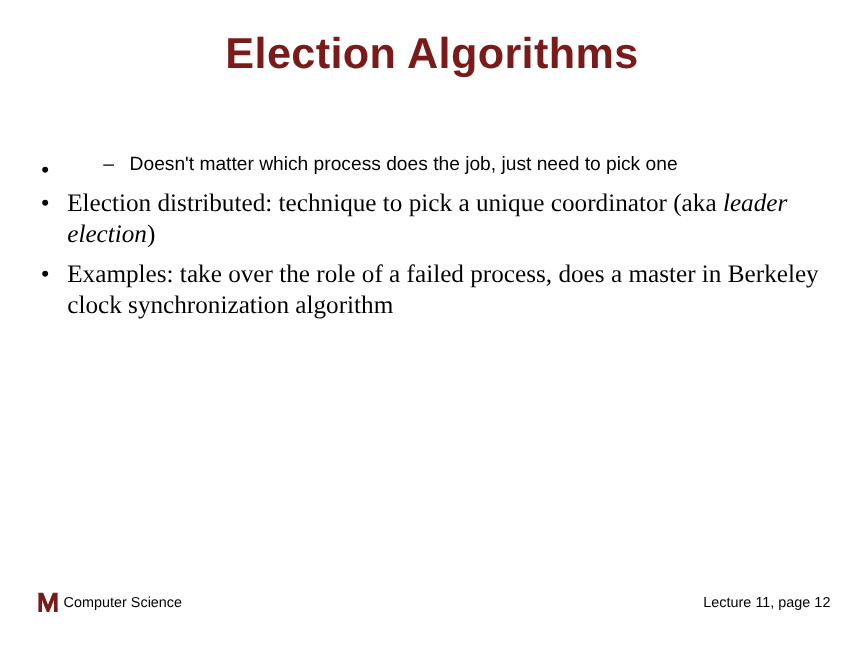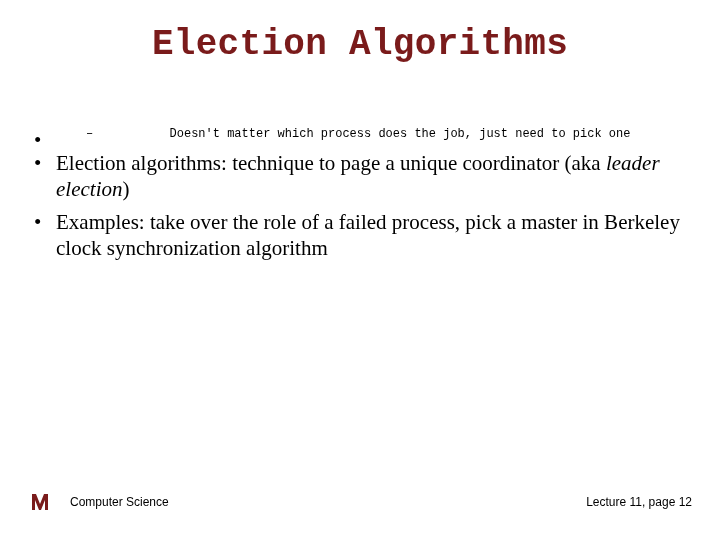--- a/index.html
+++ b/index.html
@@ -1,52 +1,52 @@
 <!DOCTYPE html>
 <html><head>
 <meta charset="utf-8">
 <style>
   * { margin: 0; padding: 0; box-sizing: border-box; }
   html, body { width: 720px; height: 540px; background: #fff; font-family: Georgia, 'Times New Roman', serif; color: #000; overflow: hidden; }
   .slide { position: relative; width: 720px; height: 540px; padding: 18px 28px 0 28px; }
-  .title { font-family: Liberation Mono, monospace; font-size: 36px; color: #7a1b1b; text-align: center; margin-top: 6px; margin-bottom: 62px; letter-spacing: 0.3px; }
+  .title { font-family: Liberation Sans, sans-serif; font-size: 36px; color: #7a1b1b; text-align: center; margin-top: 6px; margin-bottom: 62px; letter-spacing: 0.3px; }
   .body { font-size: 21px; line-height: 1.25; }
   ul.top { list-style: none; padding-left: 0; }
   ul.top > li { position: relative; padding-left: 28px; margin-bottom: 6px; }
   ul.top > li::before { content: "•"; position: absolute; left: 6px; top: 0; font-size: 21px; }
   ul.sub { list-style: none; padding-left: 0; margin-top: 6px; margin-bottom: 8px; }
-  ul.sub > li { position: relative; padding-left: 52px; font-family: Liberation Mono, monospace; font-size: 12px; line-height: 1.25; text-align: center; }
+  ul.sub > li { position: relative; padding-left: 52px; font-family: Liberation Sans, sans-serif; font-size: 16px; line-height: 1.25; }
   ul.sub > li::before { content: "–"; position: absolute; left: 30px; top: 0; }
   .italic { font-style: italic; }
   .footer { position: absolute; bottom: 26px; left: 0; width: 720px; padding: 0 28px; display: flex; align-items: center; justify-content: space-between; font-family: Arial, Helvetica, sans-serif; font-size: 12px; color: #000; }
-  .footer-left { display: flex; align-items: center; gap: 18px; }
+  .footer-left { display: flex; align-items: center; gap: 1px; }
   .footer-center { position: absolute; left: 50%; transform: translateX(-50%); }
   .footer-right { }
   .logo { width: 24px; height: 24px; display: inline-block; }
 </style>
 </head>
 <body>
 
 <div class="slide">
   <h1 class="title">Election Algorithms</h1>
 
   <div class="body">
     <ul class="top">
       <li>
         <ul class="sub">
           <li>
             <span>Doesn't matter which process does the job, just need to pick one</span>
           </li>
         </ul>
       </li>
       <li>
-        <span>Election algorithms: technique to page a unique coordinator (aka </span><span class="italic">leader election</span><span>)</span>
+        <span>Election distributed: technique to pick a unique coordinator (aka </span><span class="italic">leader election</span><span>)</span>
       </li>
       <li>
-        <span>Examples: take over the role of a failed process, pick a master in Berkeley clock synchronization algorithm</span>
+        <span>Examples: take over the role of a failed process, does a master in Berkeley clock synchronization algorithm</span>
       </li>
     </ul>
   </div>
 
   <div class="footer">
     <div class="footer-left">
       <span class="logo">
         <svg viewBox="0 0 24 24" width="24" height="24">
           <path d="M4 4 L8 4 L12 14 L16 4 L20 4 L20 20 L17 20 L17 10 L13 20 L11 20 L7 10 L7 20 L4 20 Z" fill="#7a1b1b"></path>
         </svg>

